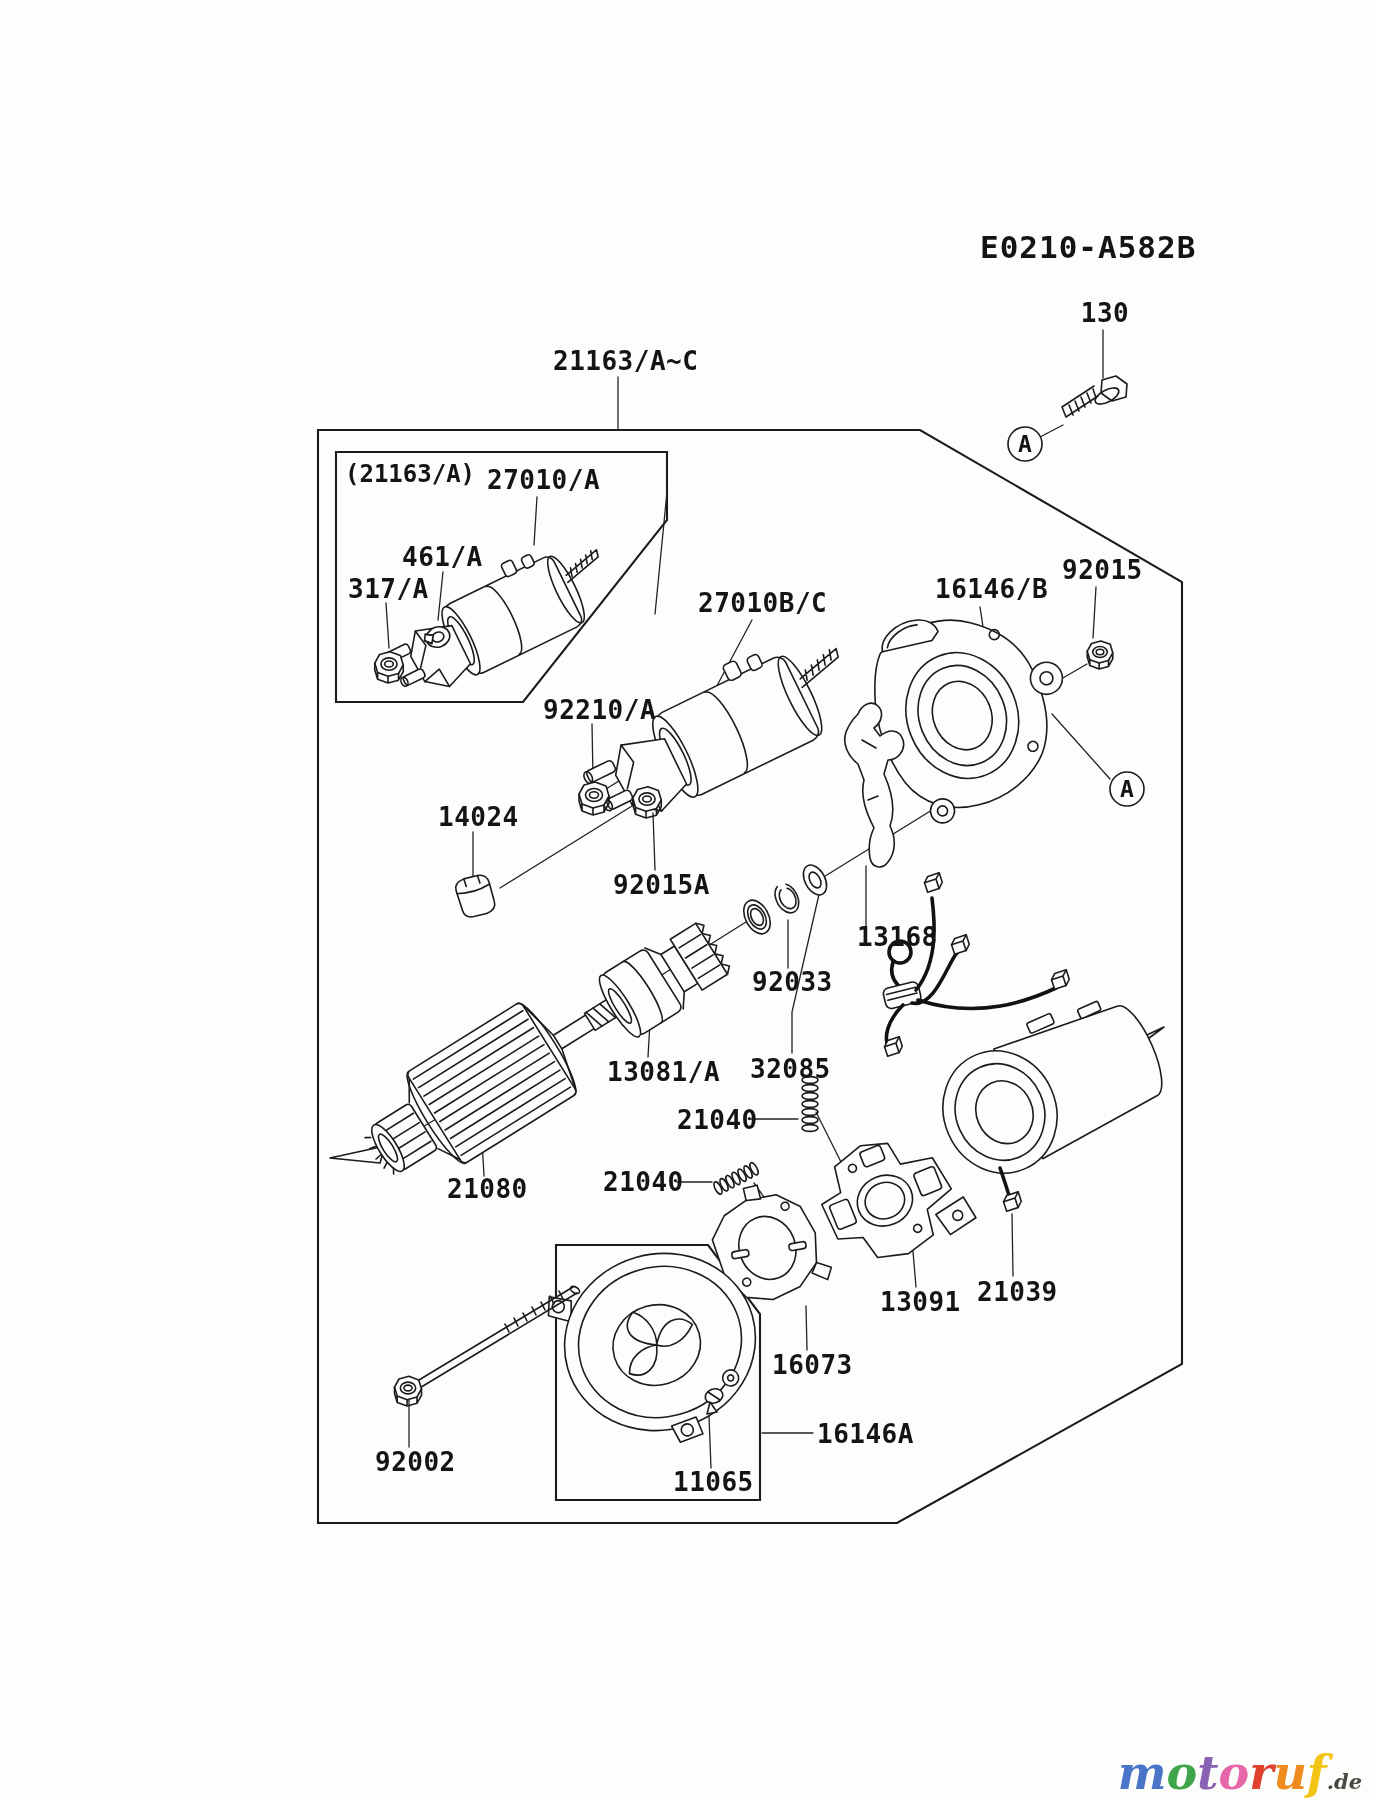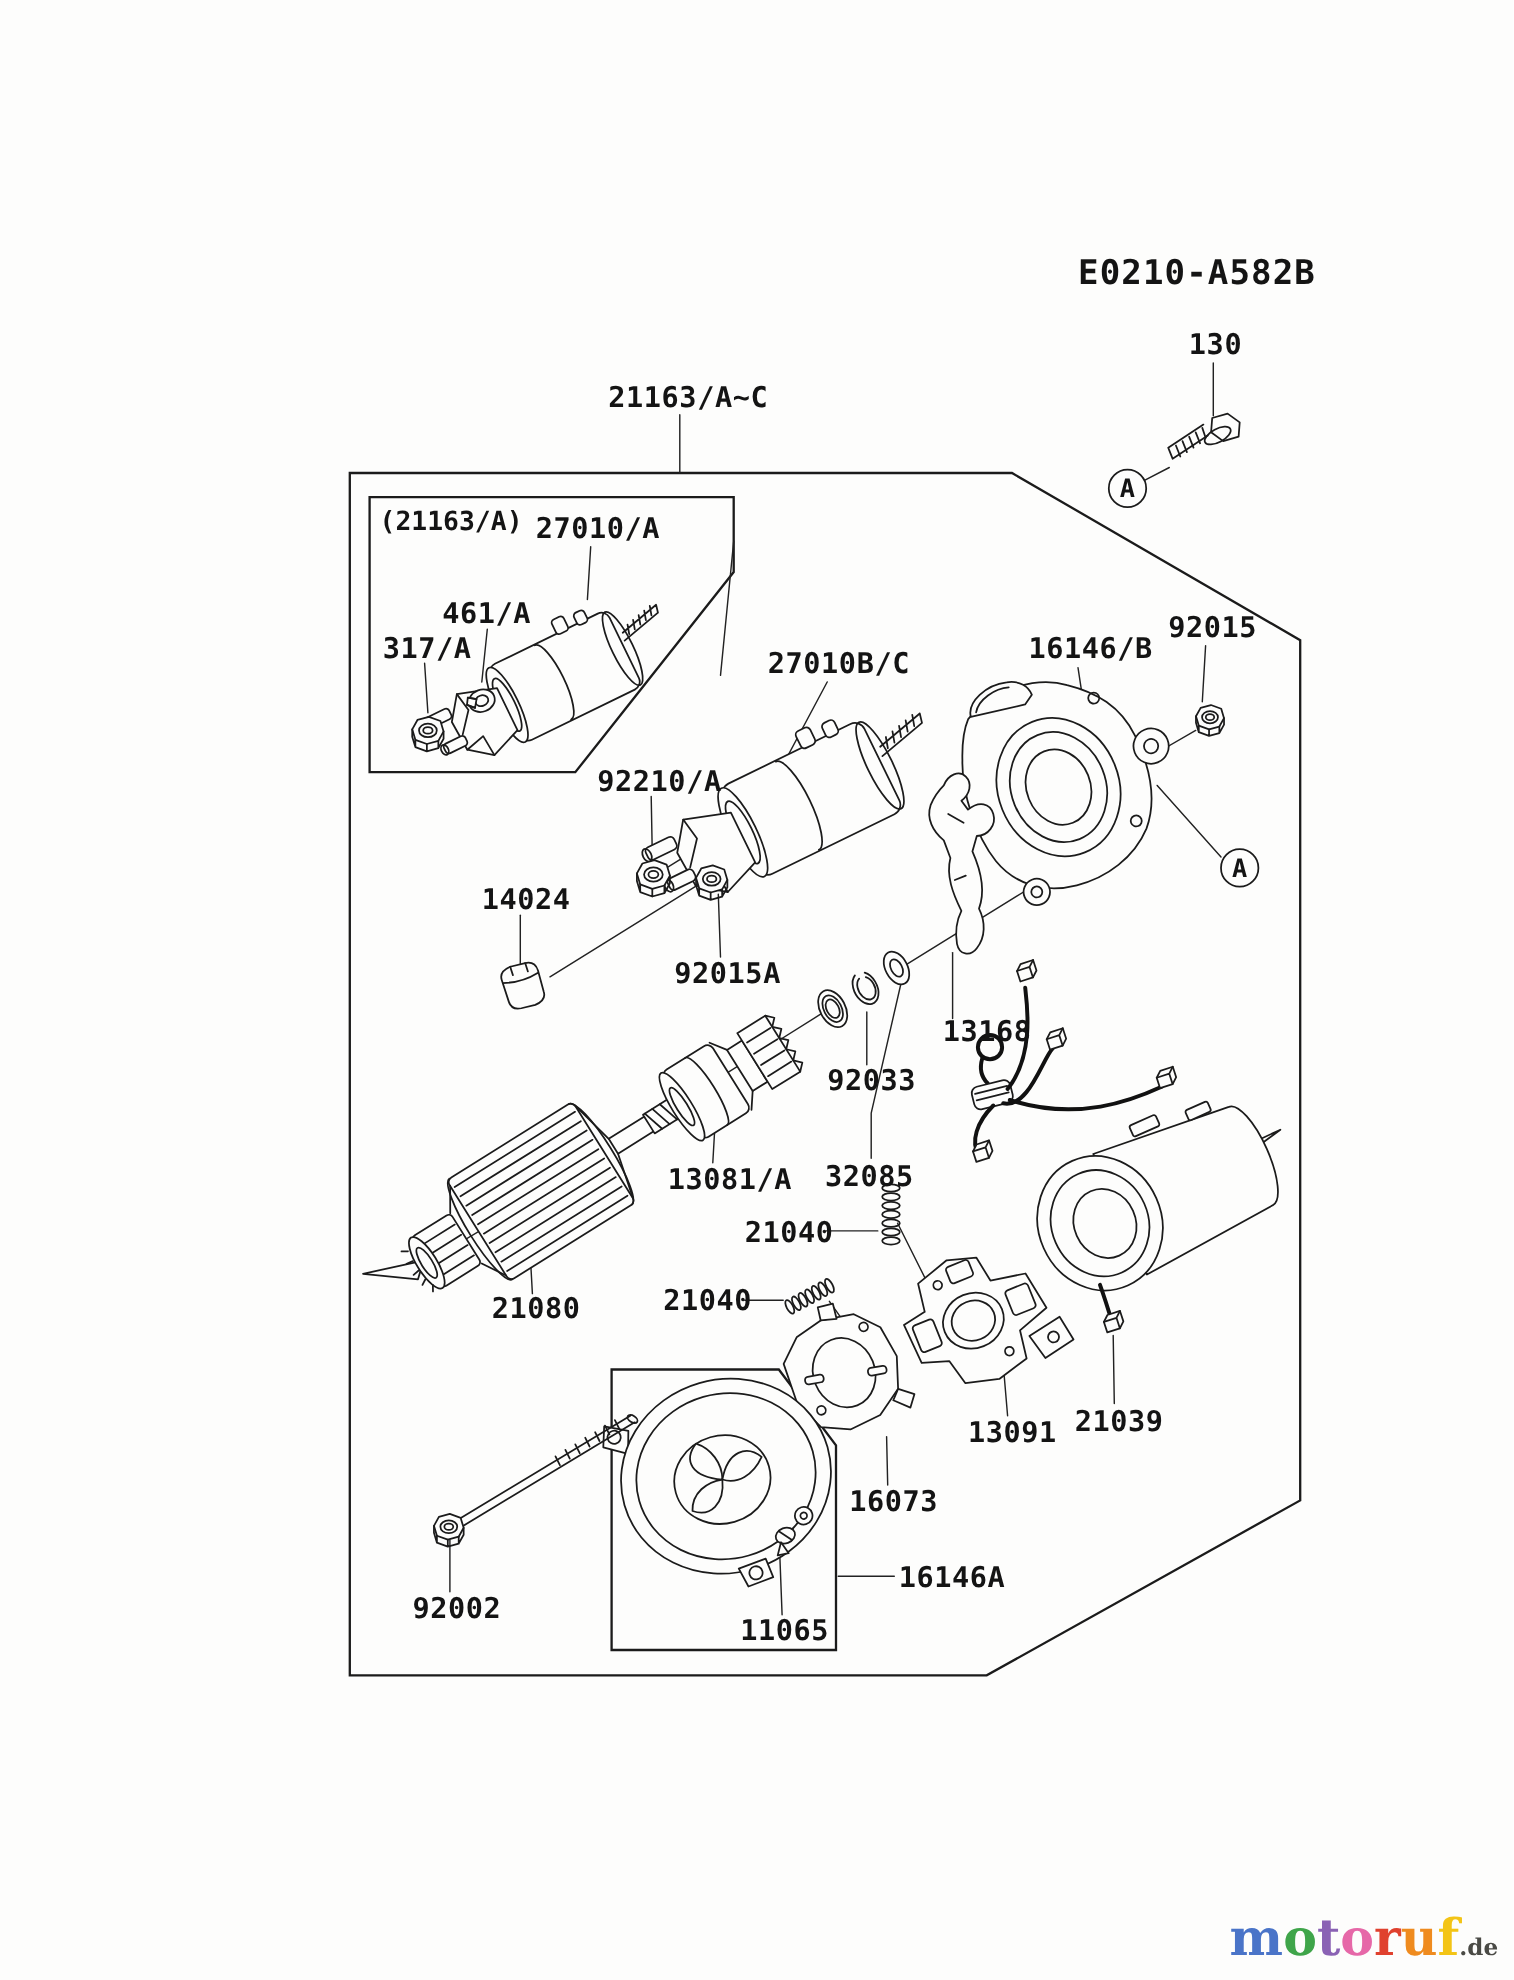--- a/index.html
+++ b/index.html
@@ -9,23 +9,23 @@
   svg *{vector-effect:non-scaling-stroke;}
   .ln{fill:none;stroke:#1b1b1b;stroke-width:1.6;stroke-linejoin:round;stroke-linecap:round;}
   .lnf{fill:#fdfdfc;stroke:#1b1b1b;stroke-width:1.6;stroke-linejoin:round;stroke-linecap:round;}
   .bx{fill:none;stroke:#1b1b1b;stroke-width:2.1;stroke-linejoin:miter;}
   .ld{fill:none;stroke:#222;stroke-width:1.3;stroke-linecap:round;}
   .wire{fill:none;stroke:#111;stroke-width:3.6;stroke-linecap:round;}
   .lbl{font:700 26px "DejaVu Sans Mono", monospace;fill:#141414;letter-spacing:0.5px;}
   .lbl-sm{font:700 24px "DejaVu Sans Mono", monospace;fill:#141414;}
   .ttl{font:700 31px "DejaVu Sans Mono", monospace;fill:#141414;letter-spacing:1px;}
   .bub{font:700 23px "DejaVu Sans Mono", monospace;fill:#141414;}
-  #watermark{position:absolute;right:14px;bottom:16px;
+  #watermark{position:absolute;right:14px;bottom:4px;
      font-family:"DejaVu Serif", serif;font-weight:700;font-size:46px;line-height:1;
-     letter-spacing:0px;user-select:none;}
+     letter-spacing:0px;user-select:none;font-style:italic;}
   #watermark .suffix{font-size:21px;font-weight:700;}
 </style>
 </head>
 <body>
 
 <div class="page">
 <svg width="1376" height="1800" viewBox="0 0 1376 1800">
 
   <defs>
     <g id="nut">

